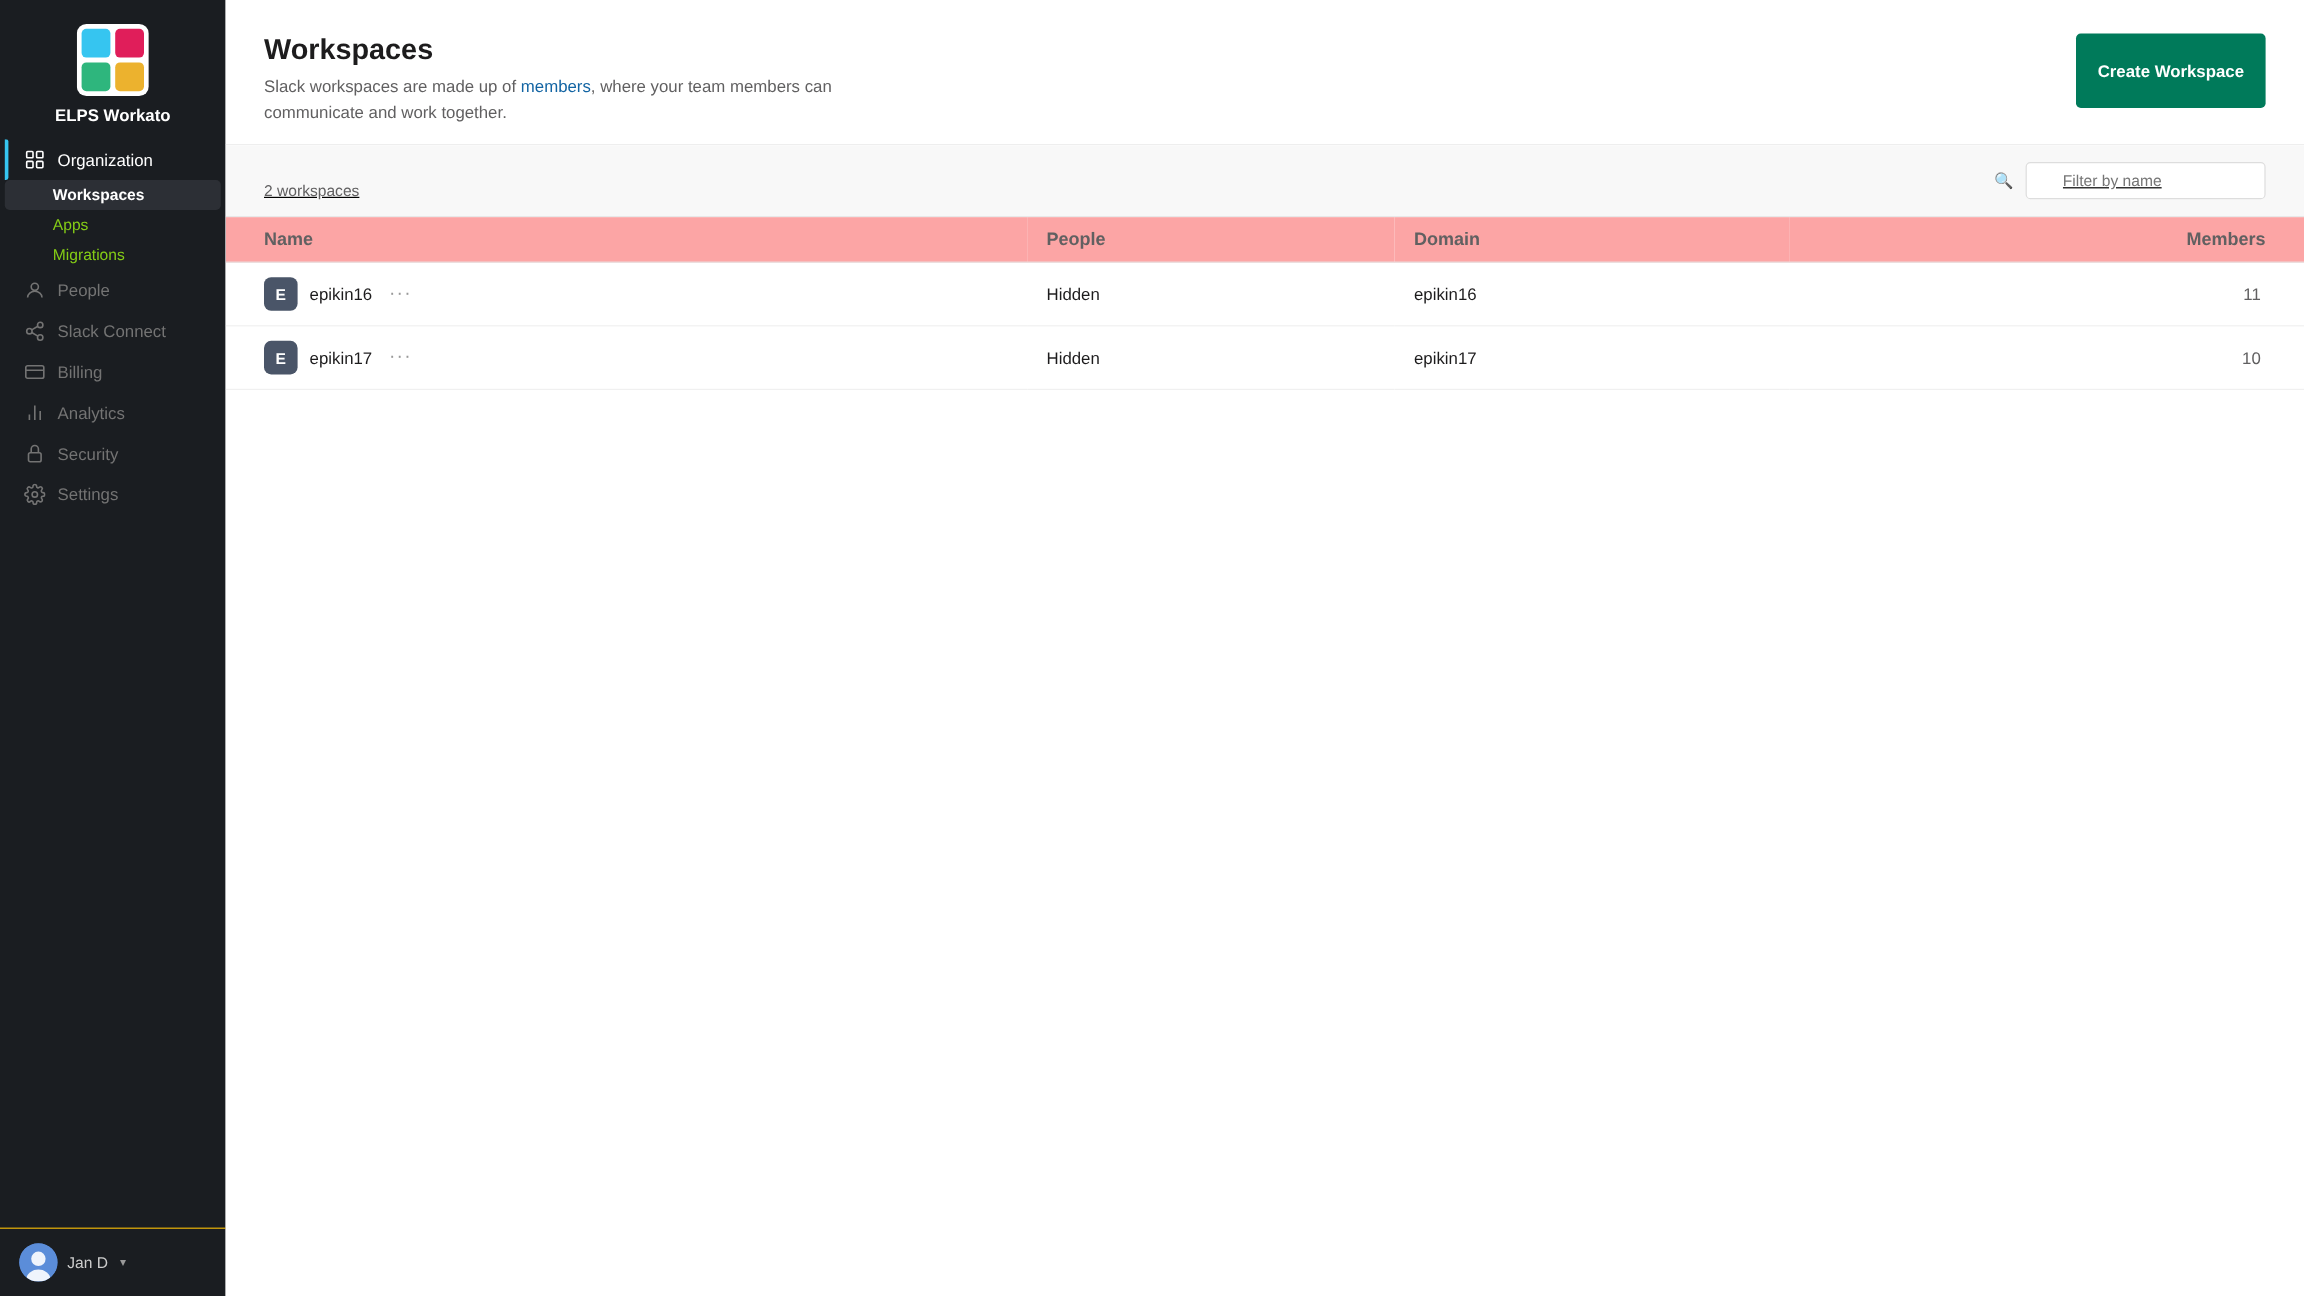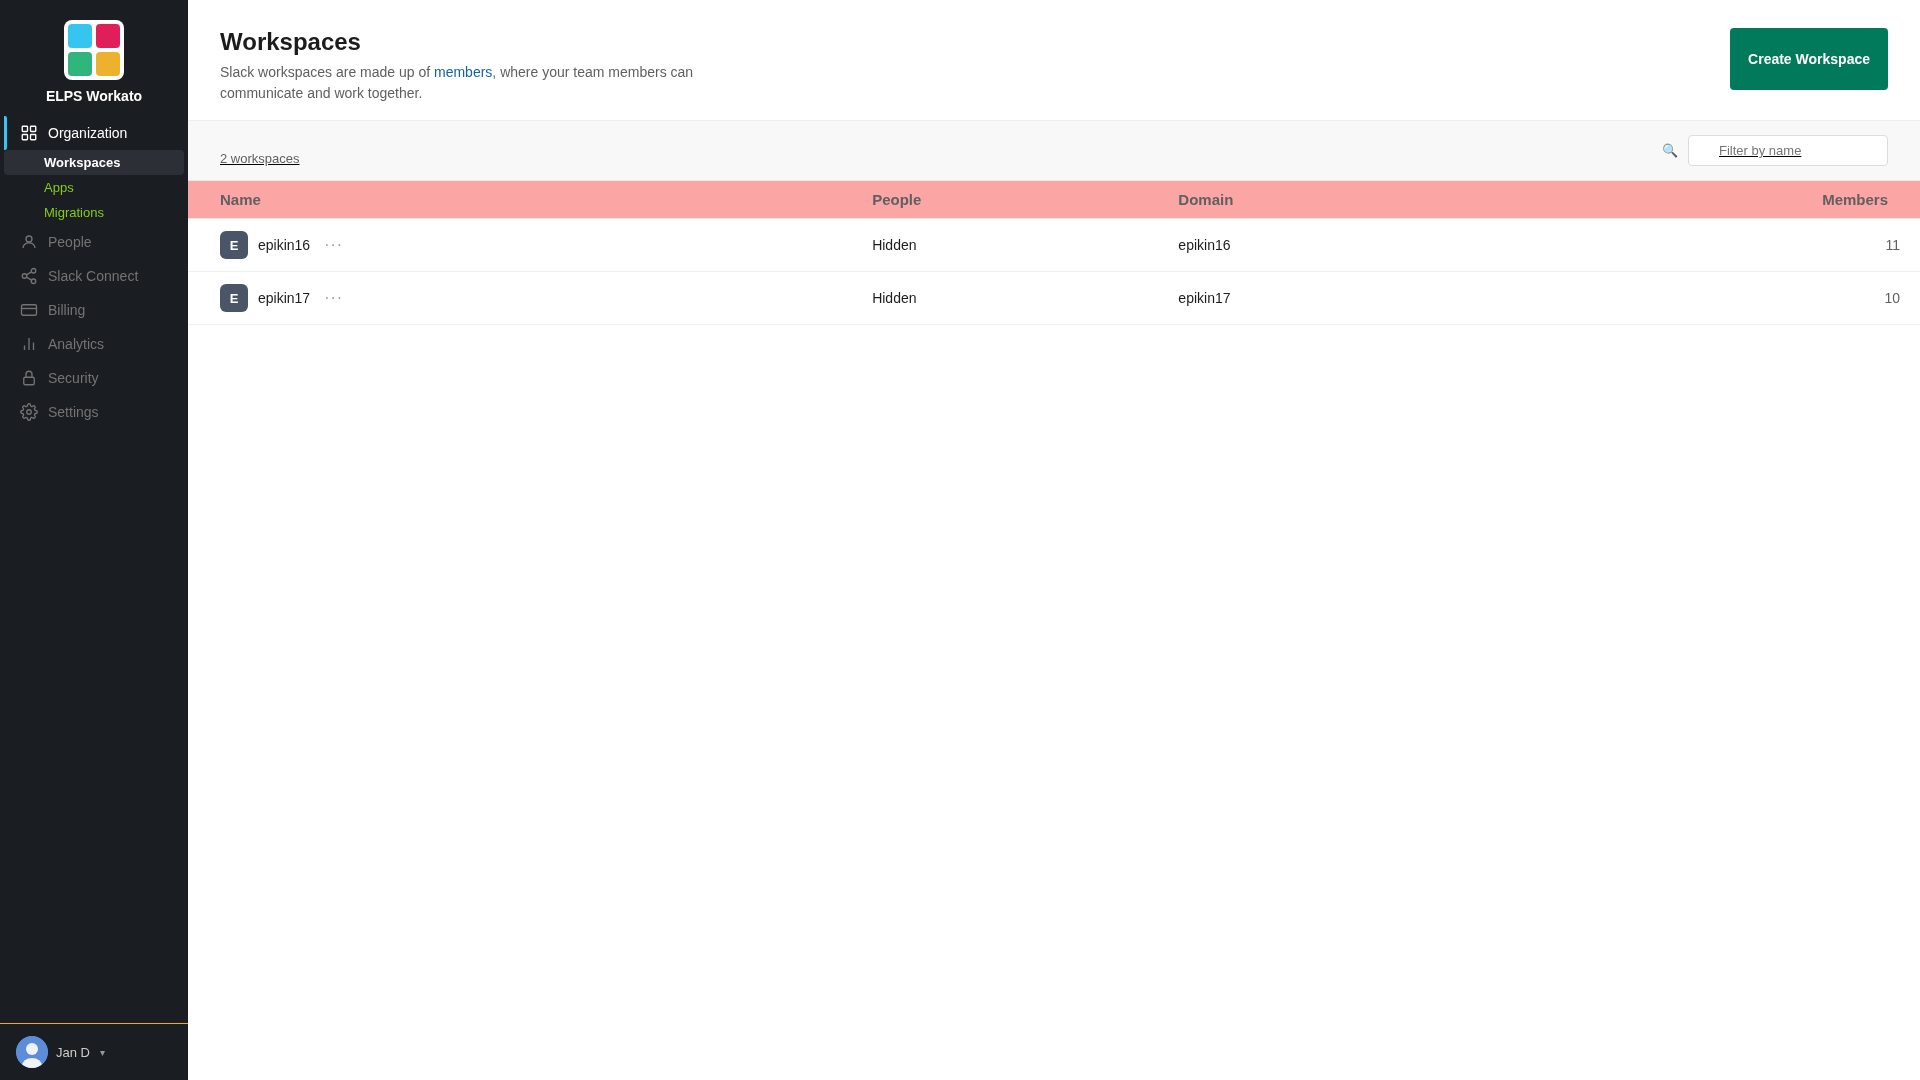--- a/index.html
+++ b/index.html
@@ -223,21 +223,21 @@
       border-bottom: 1px solid #f0f0f0;
     }
 
     .ws-table td {
       padding: 12px 16px;
       font-size: 14px;
       color: #1d1c1d;
       vertical-align: middle;
     }
     .ws-table td.col-name { padding-left: 32px; }
-    .ws-table td.col-members { text-align: right; padding-right: 20px; color: #616061; }
+    .ws-table td.col-members { text-align: right; padding-right: 36px; color: #616061; }
 
     .ws-name-cell {
       display: flex;
       align-items: center;
       gap: 10px;
     }
     .ws-avatar {
       width: 28px;
       height: 28px;
       border-radius: 6px;

